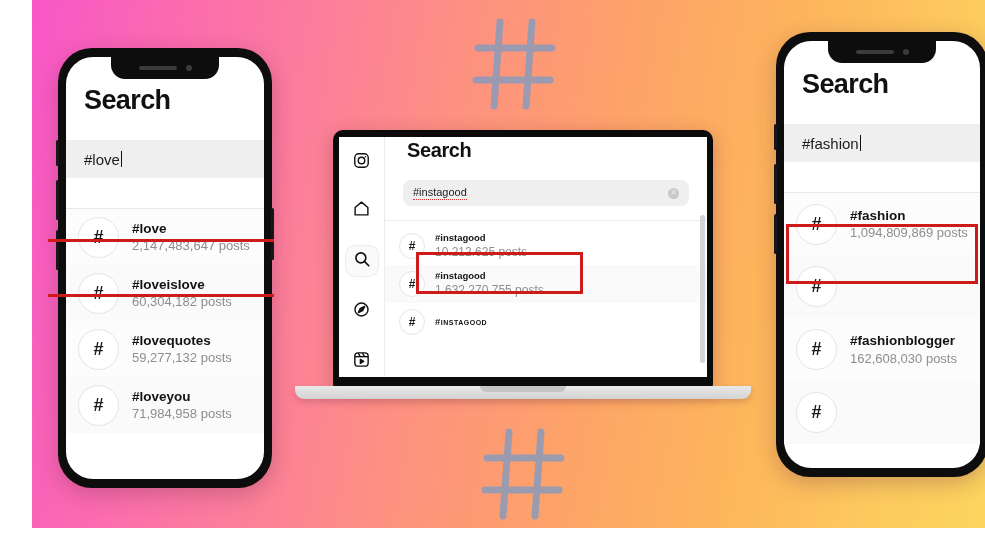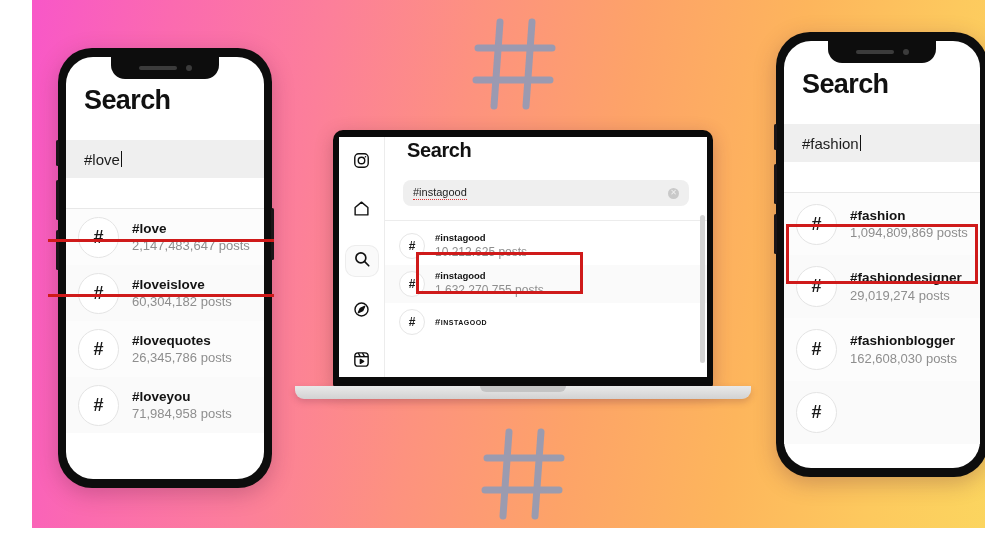--- a/index.html
+++ b/index.html
@@ -322,21 +322,21 @@
           <div class="ig-row-text">
             <div class="ig-tag">#loveislove</div>
             <div class="ig-count">60,304,182 posts</div>
           </div>
         </div>
 
         <div class="ig-row">
           <div class="hash-avatar">#</div>
           <div class="ig-row-text">
             <div class="ig-tag">#lovequotes</div>
-            <div class="ig-count">26,345,786 posts</div>
+            <div class="ig-count">59,277,132 posts</div>
           </div>
         </div>
 
         <div class="ig-row alt">
           <div class="hash-avatar">#</div>
           <div class="ig-row-text">
             <div class="ig-tag">#loveyou</div>
             <div class="ig-count">71,984,958 posts</div>
           </div>
         </div>
@@ -468,24 +468,20 @@
         <div class="ig-row" style="height:62px;">
           <div class="hash-avatar">#</div>
           <div class="ig-row-text">
             <div class="ig-tag">#fashion</div>
             <div class="ig-count">1,094,809,869 posts</div>
           </div>
         </div>
 
         <div class="ig-row alt" style="height:63px;">
           <div class="hash-avatar">#</div>
-          <div class="ig-row-text">
-            <div class="ig-tag">#fashiondesigner</div>
-            <div class="ig-count">29,019,274 posts</div>
-          </div>
         </div>
 
         <div class="ig-row" style="height:63px;">
           <div class="hash-avatar">#</div>
           <div class="ig-row-text">
             <div class="ig-tag">#fashionblogger</div>
             <div class="ig-count">162,608,030 posts</div>
           </div>
         </div>
 

